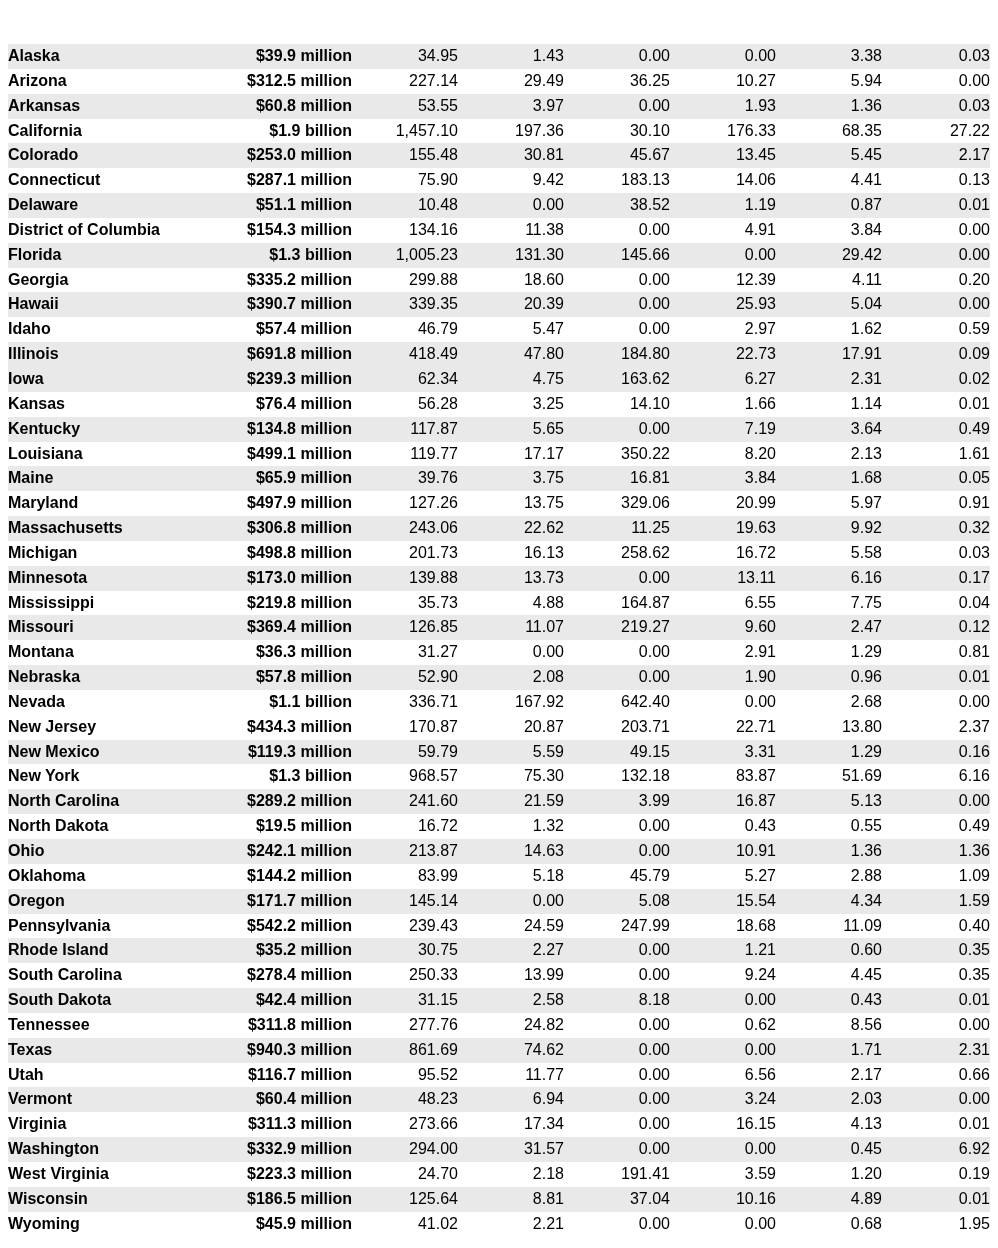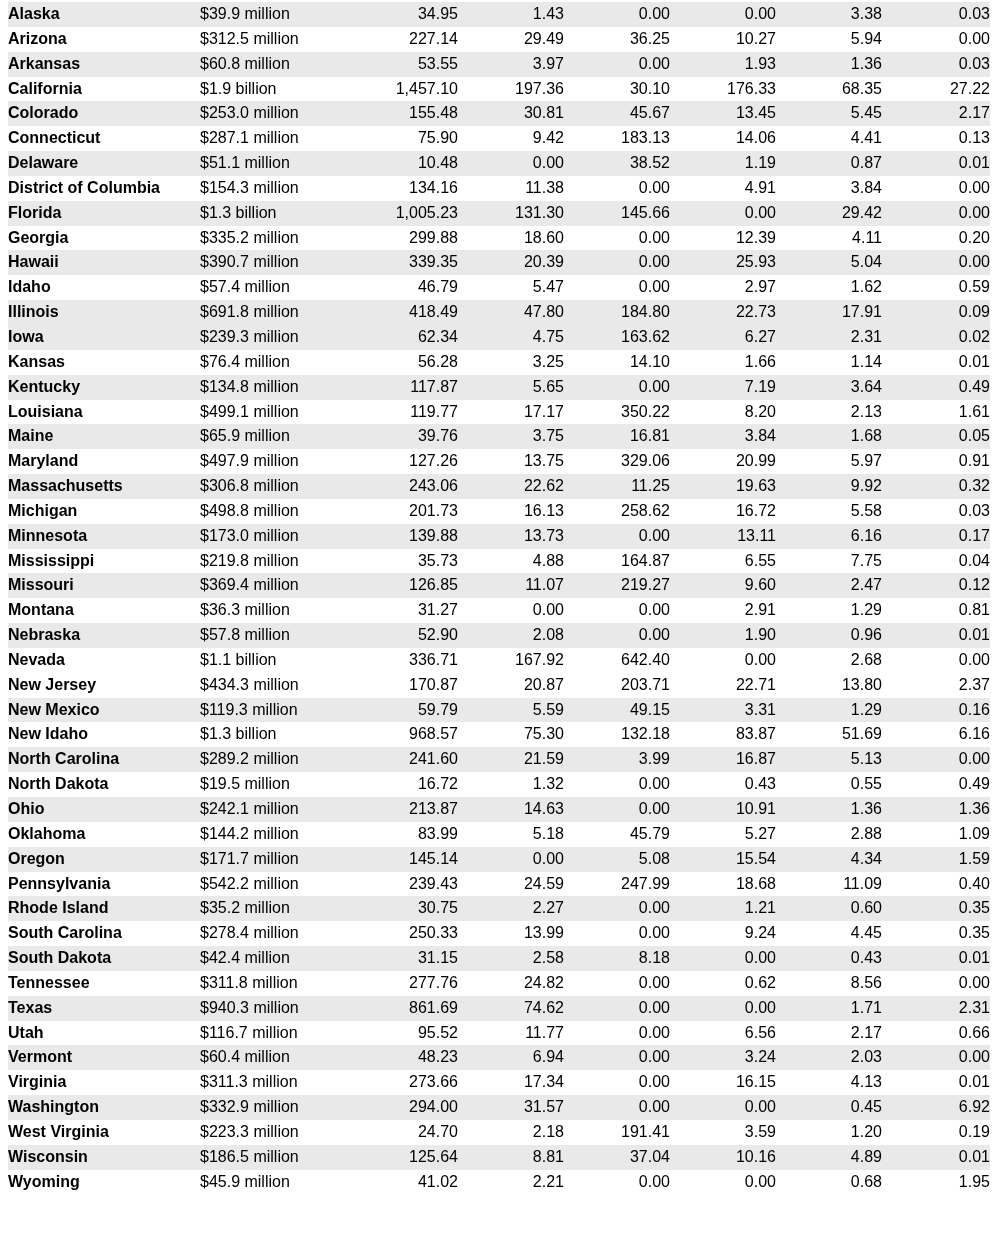--- a/index.html
+++ b/index.html
@@ -13,20 +13,21 @@
   }
   .table-wrap {
     padding: 2px 8px 0 8px;
     box-sizing: border-box;
     width: 998px;
   }
   table.state-table {
     border-collapse: collapse;
     table-layout: fixed;
     width: 982px;
+    margin-top: 42px;
   }
   table.state-table tr {
     height: 24.85px;
   }
   table.state-table tr.alt {
     background: var(--row-alt, #e9e9e9);
   }
   table.state-table td {
     padding: 0;
     font-size: 16px;
@@ -35,22 +36,22 @@
     white-space: nowrap;
     overflow: hidden;
     vertical-align: middle;
   }
   td.state-cell {
     font-weight: 700;
     text-align: left;
     padding-left: 4px;
   }
   td.amount-cell {
-    font-weight: 400;
-    text-align: left;
+    font-weight: 700;
+    text-align: right;
   }
   td.value-cell {
     font-weight: 400;
     text-align: right;
     padding-right: 6px;
     font-variant-numeric: tabular-nums;
   }
 </style>
 </head>
 <body style="background: rgb(255, 255, 255);">
@@ -352,21 +353,21 @@
     <td class="state-cell">New Mexico</td>
     <td class="amount-cell">$119.3 million</td>
     <td class="value-cell">59.79</td>
     <td class="value-cell">5.59</td>
     <td class="value-cell">49.15</td>
     <td class="value-cell">3.31</td>
     <td class="value-cell">1.29</td>
     <td class="value-cell">0.16</td>
   </tr>
         <tr>
-    <td class="state-cell">New Idaho</td>
+    <td class="state-cell">New York</td>
     <td class="amount-cell">$1.3 billion</td>
     <td class="value-cell">968.57</td>
     <td class="value-cell">75.30</td>
     <td class="value-cell">132.18</td>
     <td class="value-cell">83.87</td>
     <td class="value-cell">51.69</td>
     <td class="value-cell">6.16</td>
   </tr>
         <tr class="alt">
     <td class="state-cell">North Carolina</td>

